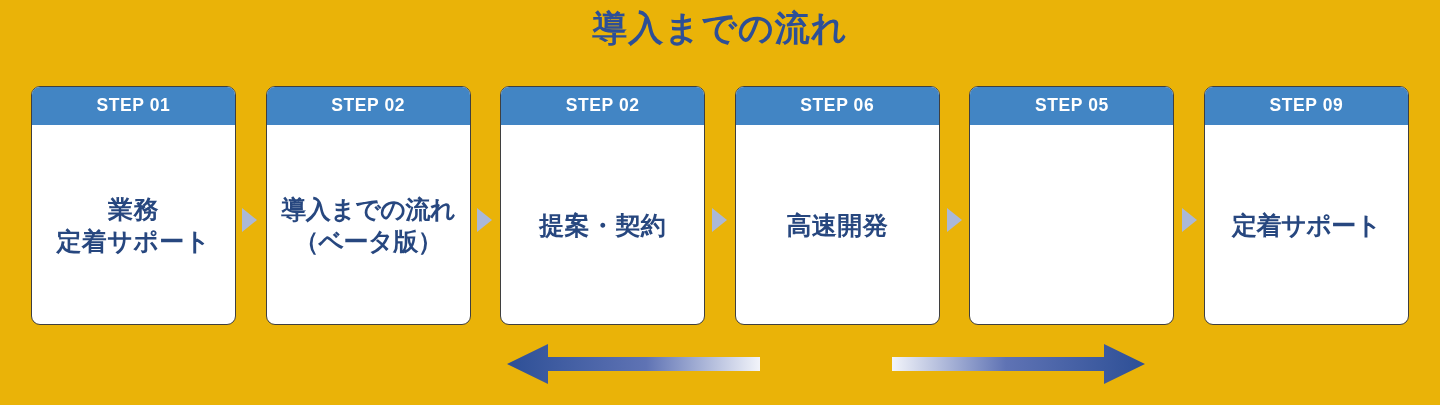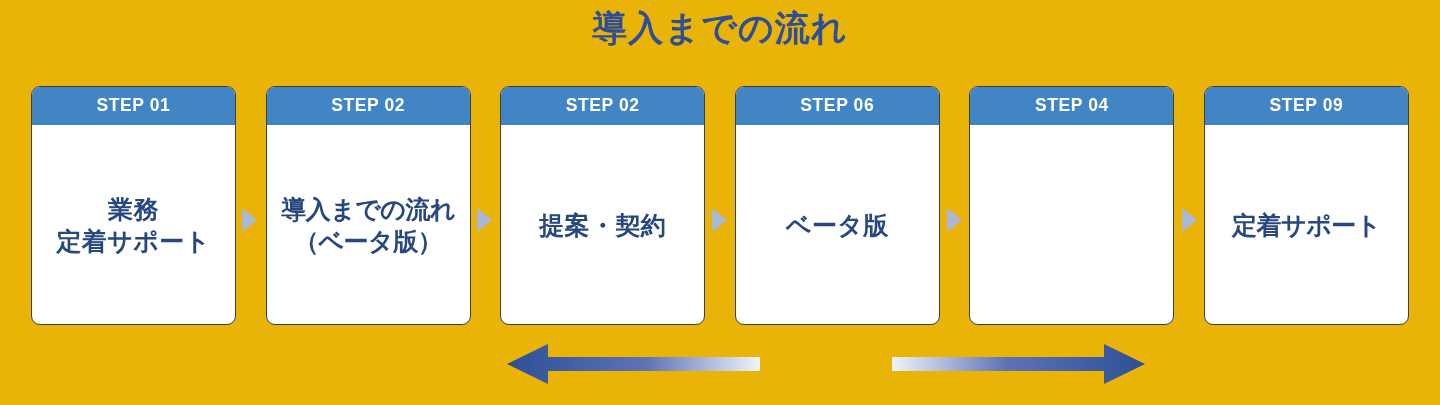--- a/index.html
+++ b/index.html
@@ -148,26 +148,26 @@
     <div class="step-card">
       <div class="step-header">STEP 02</div>
       <div class="step-body">
         <div class="step-label">提案・契約</div>
       </div>
     </div>
 
     <div class="step-card">
       <div class="step-header">STEP 06</div>
       <div class="step-body">
-        <div class="step-label">ベータ版</div>
-      </div>
-    </div>
-
-    <div class="step-card">
-      <div class="step-header">STEP 04</div>
+        <div class="step-label">高速開発</div>
+      </div>
+    </div>
+
+    <div class="step-card">
+      <div class="step-header">STEP 05</div>
     </div>
 
     <div class="step-card">
       <div class="step-header">STEP 09</div>
       <div class="step-body">
         <div class="step-label tight">定着サポート</div>
       </div>
     </div>
 
   </div>

